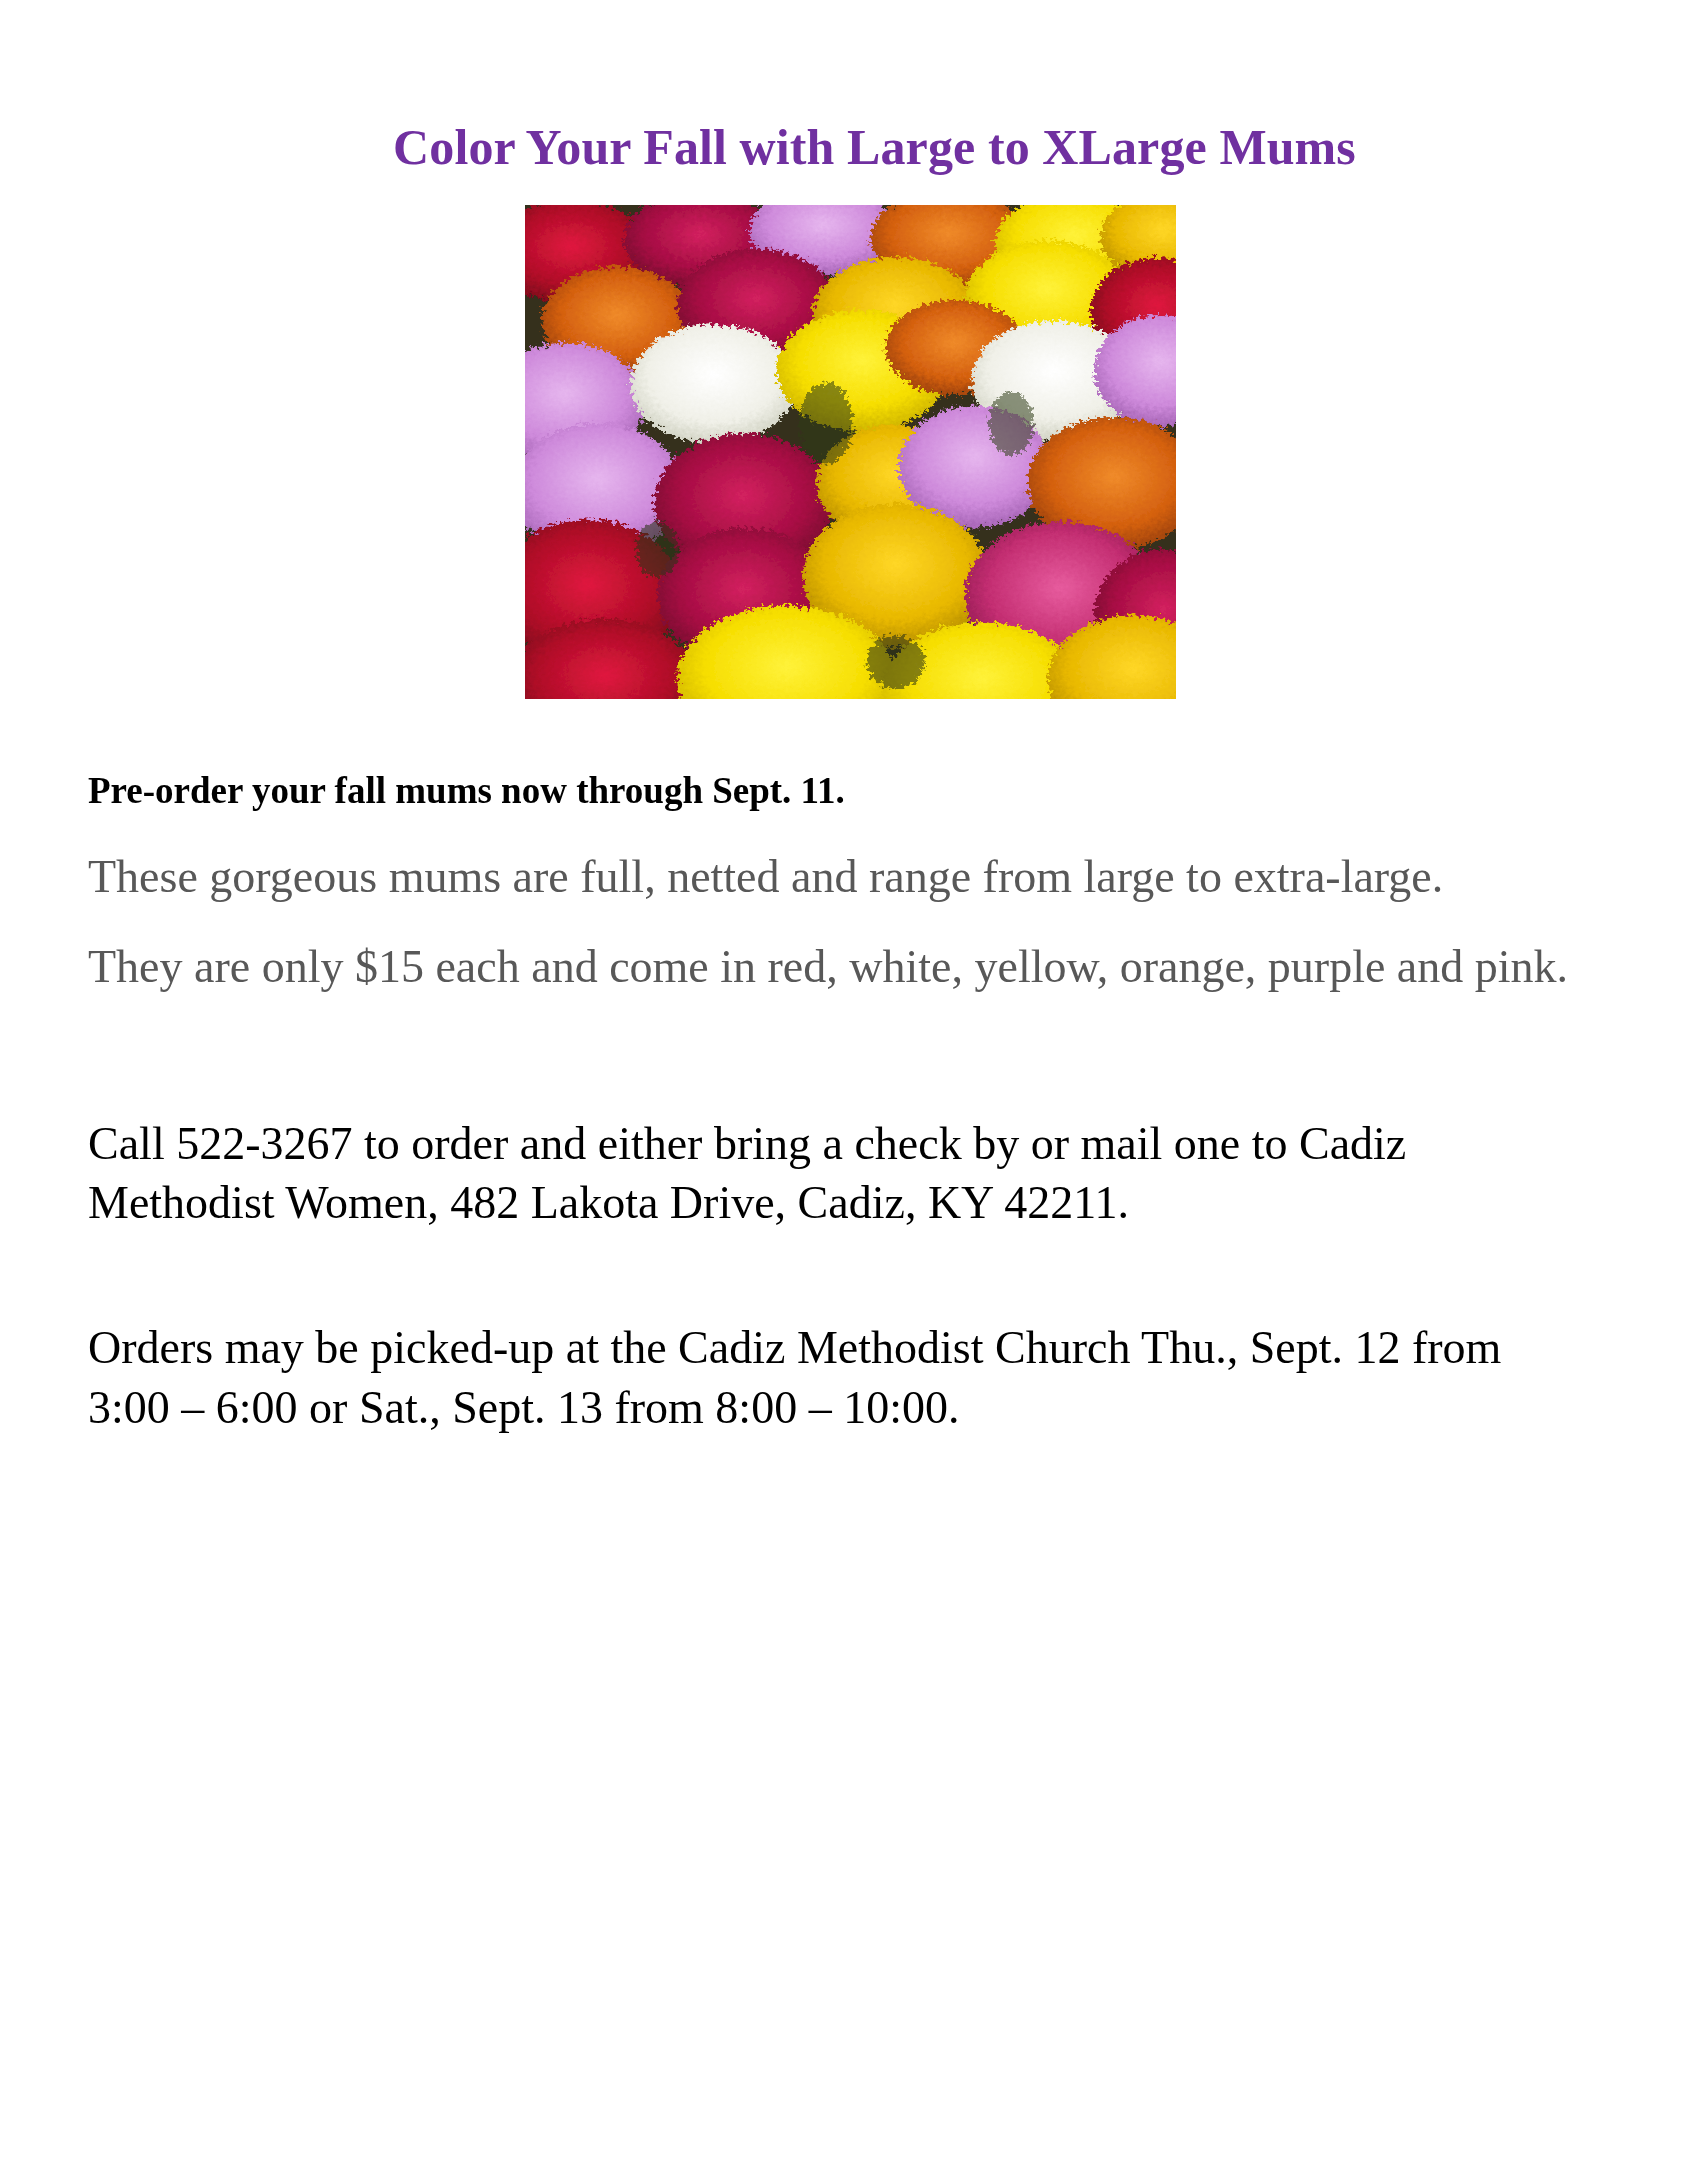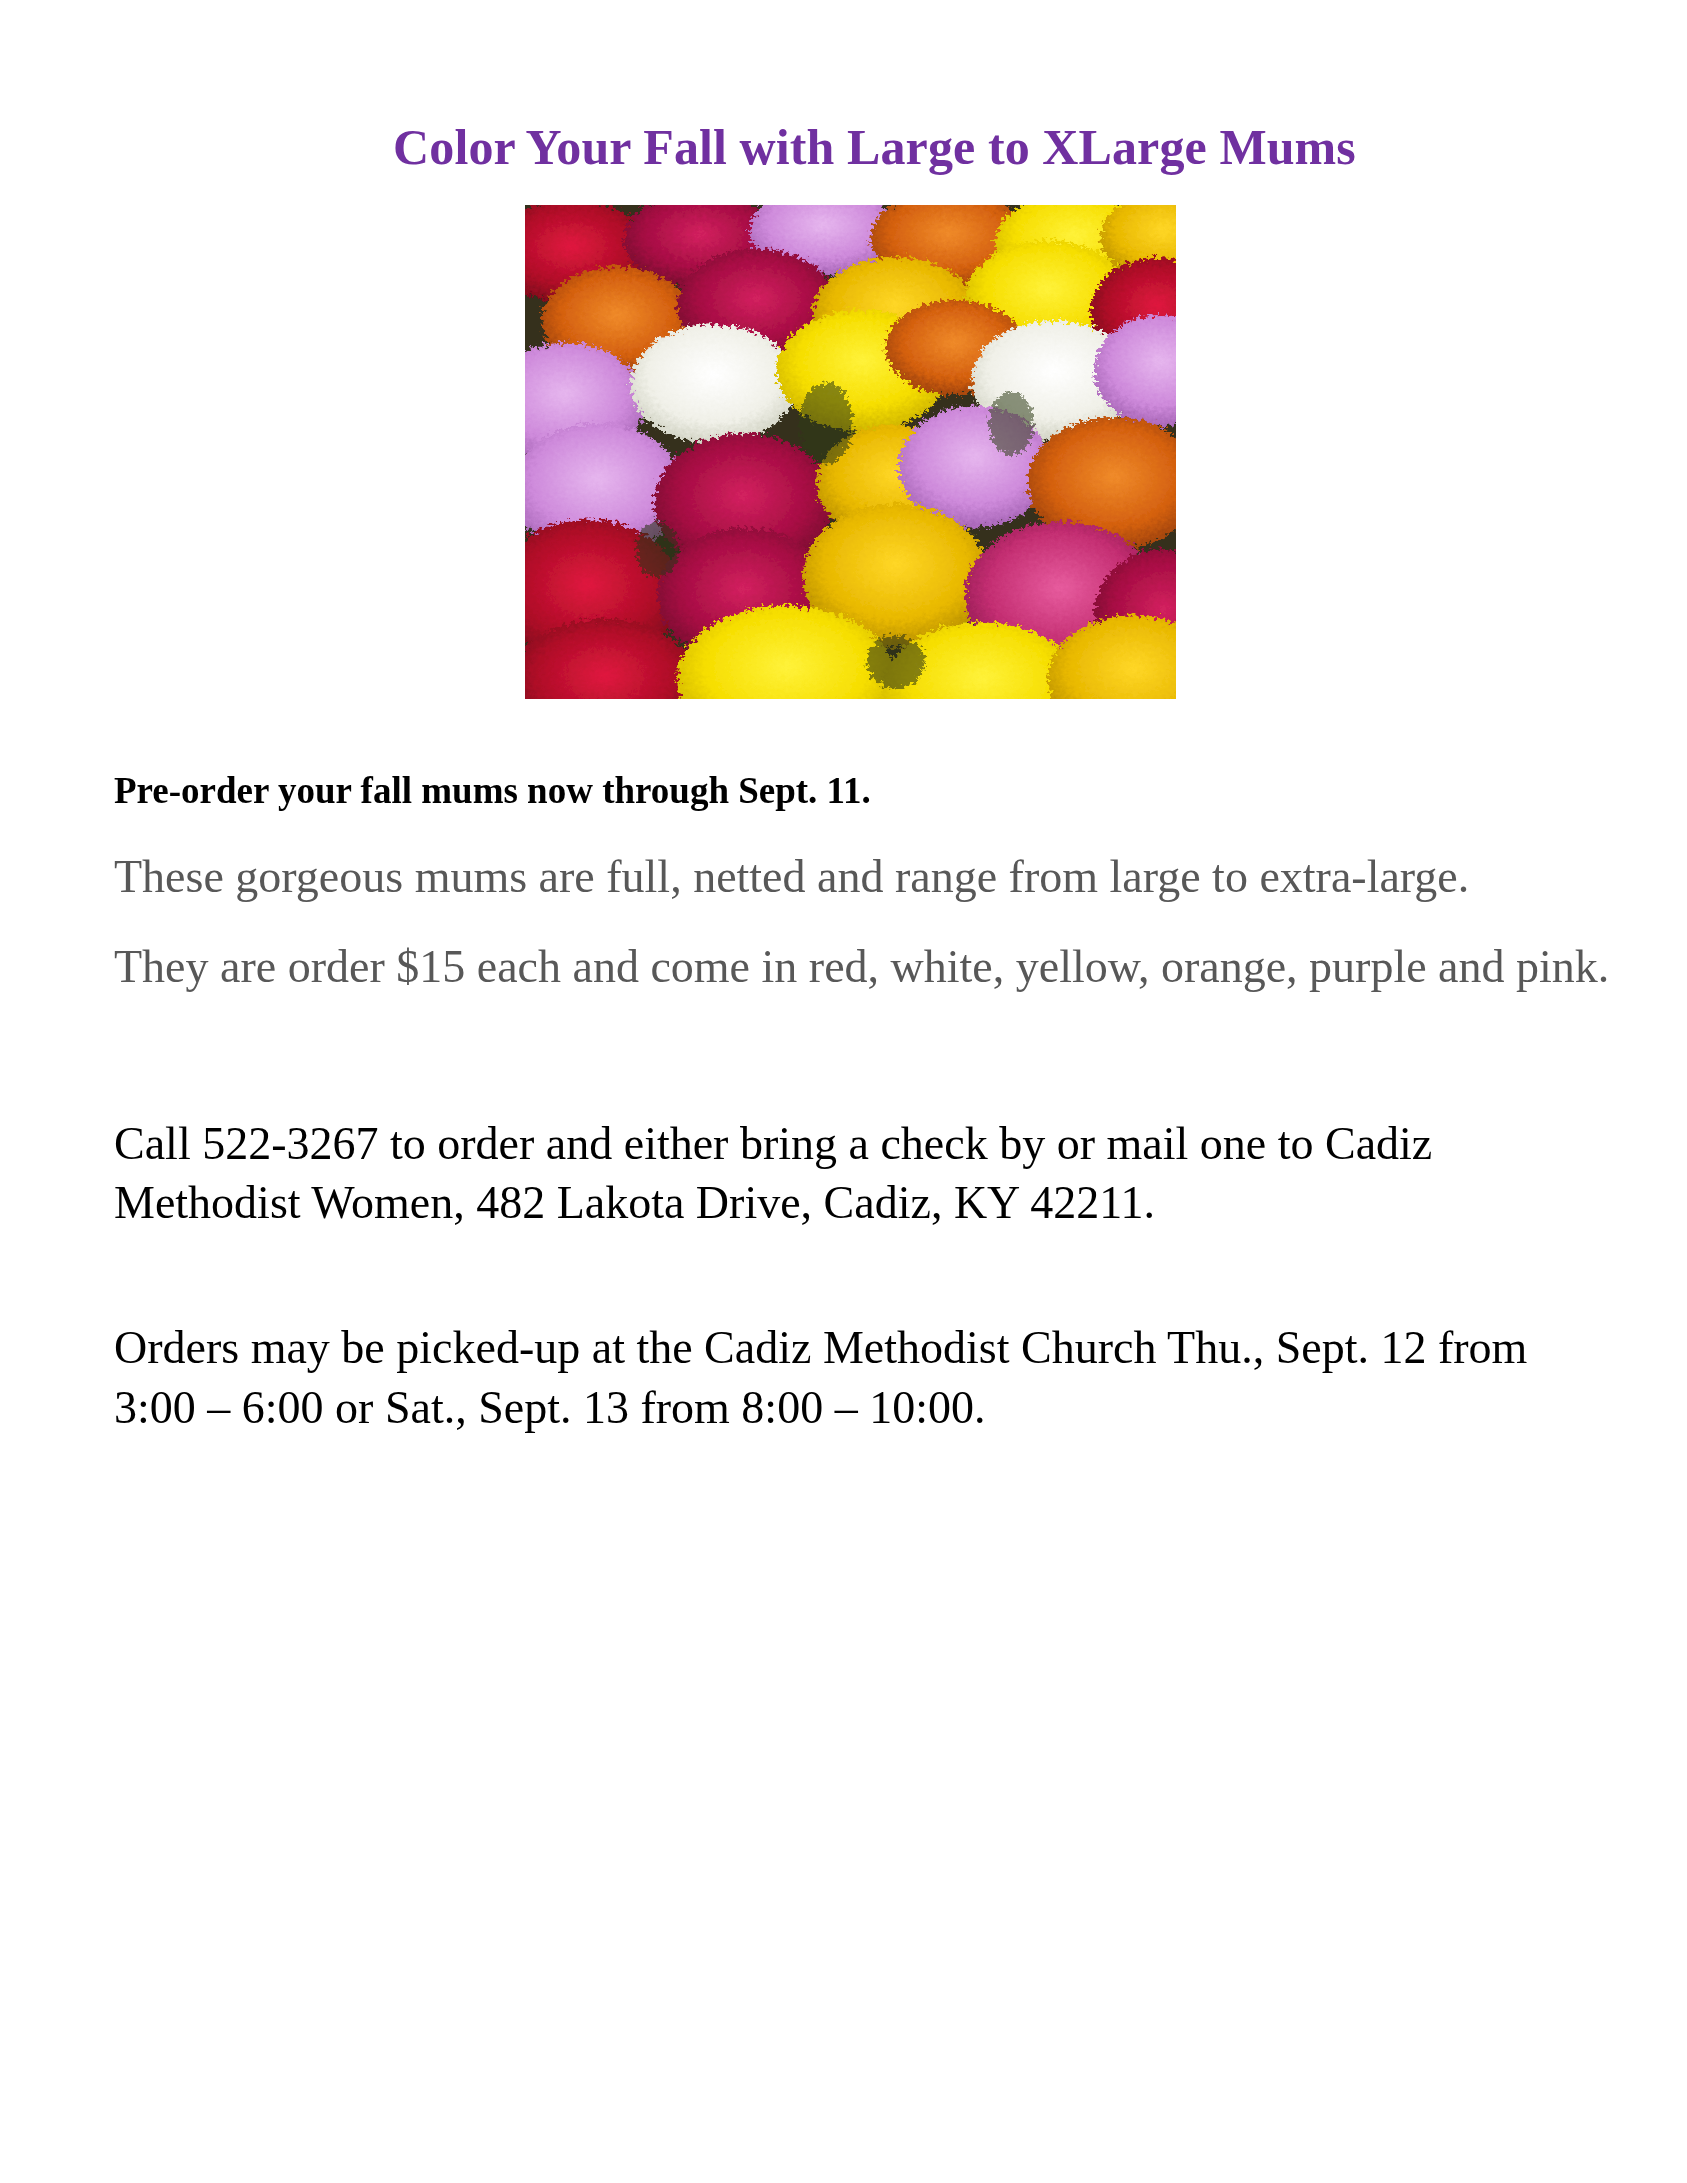--- a/index.html
+++ b/index.html
@@ -47,21 +47,21 @@
   }
   .photo-wrap svg {
     display: block;
     width: 651px;
     height: 494px;
   }
 
   
   .body-block {
     position: absolute;
-    left: 114px;
+    left: 88px;
     top: 767px;
     width: 1502px;
   }
   p {
     margin: 0;
     font-size: 46px;
     line-height: 1.30;
   }
   .lead {
     font-weight: bold;
@@ -200,21 +200,21 @@
       <rect width="984" height="746" fill="none"></rect>
     </svg>
   </div>
 
   <div class="body-block">
 
     <p class="lead">Pre-order your fall mums now through Sept. 11.</p>
 
     <p class="gray">These gorgeous mums are full, netted and range from large to extra-large.</p>
 
-    <p class="gray"><span>They are order </span><b>$15 each</b><span> and come in red, white, yellow, orange, purple and pink.</span></p>
+    <p class="gray"><span>They are only </span><b>$15 each</b><span> and come in red, white, yellow, orange, purple and pink.</span></p>
 
     <div class="gap-lg"></div>
 
     <p class="black"><span>Call 522-3267 to order and either bring a check by or mail one to Cadiz</span>
       <span>Methodist Women, 482 Lakota Drive, Cadiz, KY  42211.</span></p>
 
     <div class="gap-md"></div>
 
     <p class="black"><span>Orders may be picked-up at the Cadiz Methodist Church Thu., Sept. 12</span>
       <span>from 3:00 – 6:00 or Sat., Sept. 13 from 8:00 – 10:00.</span></p>

